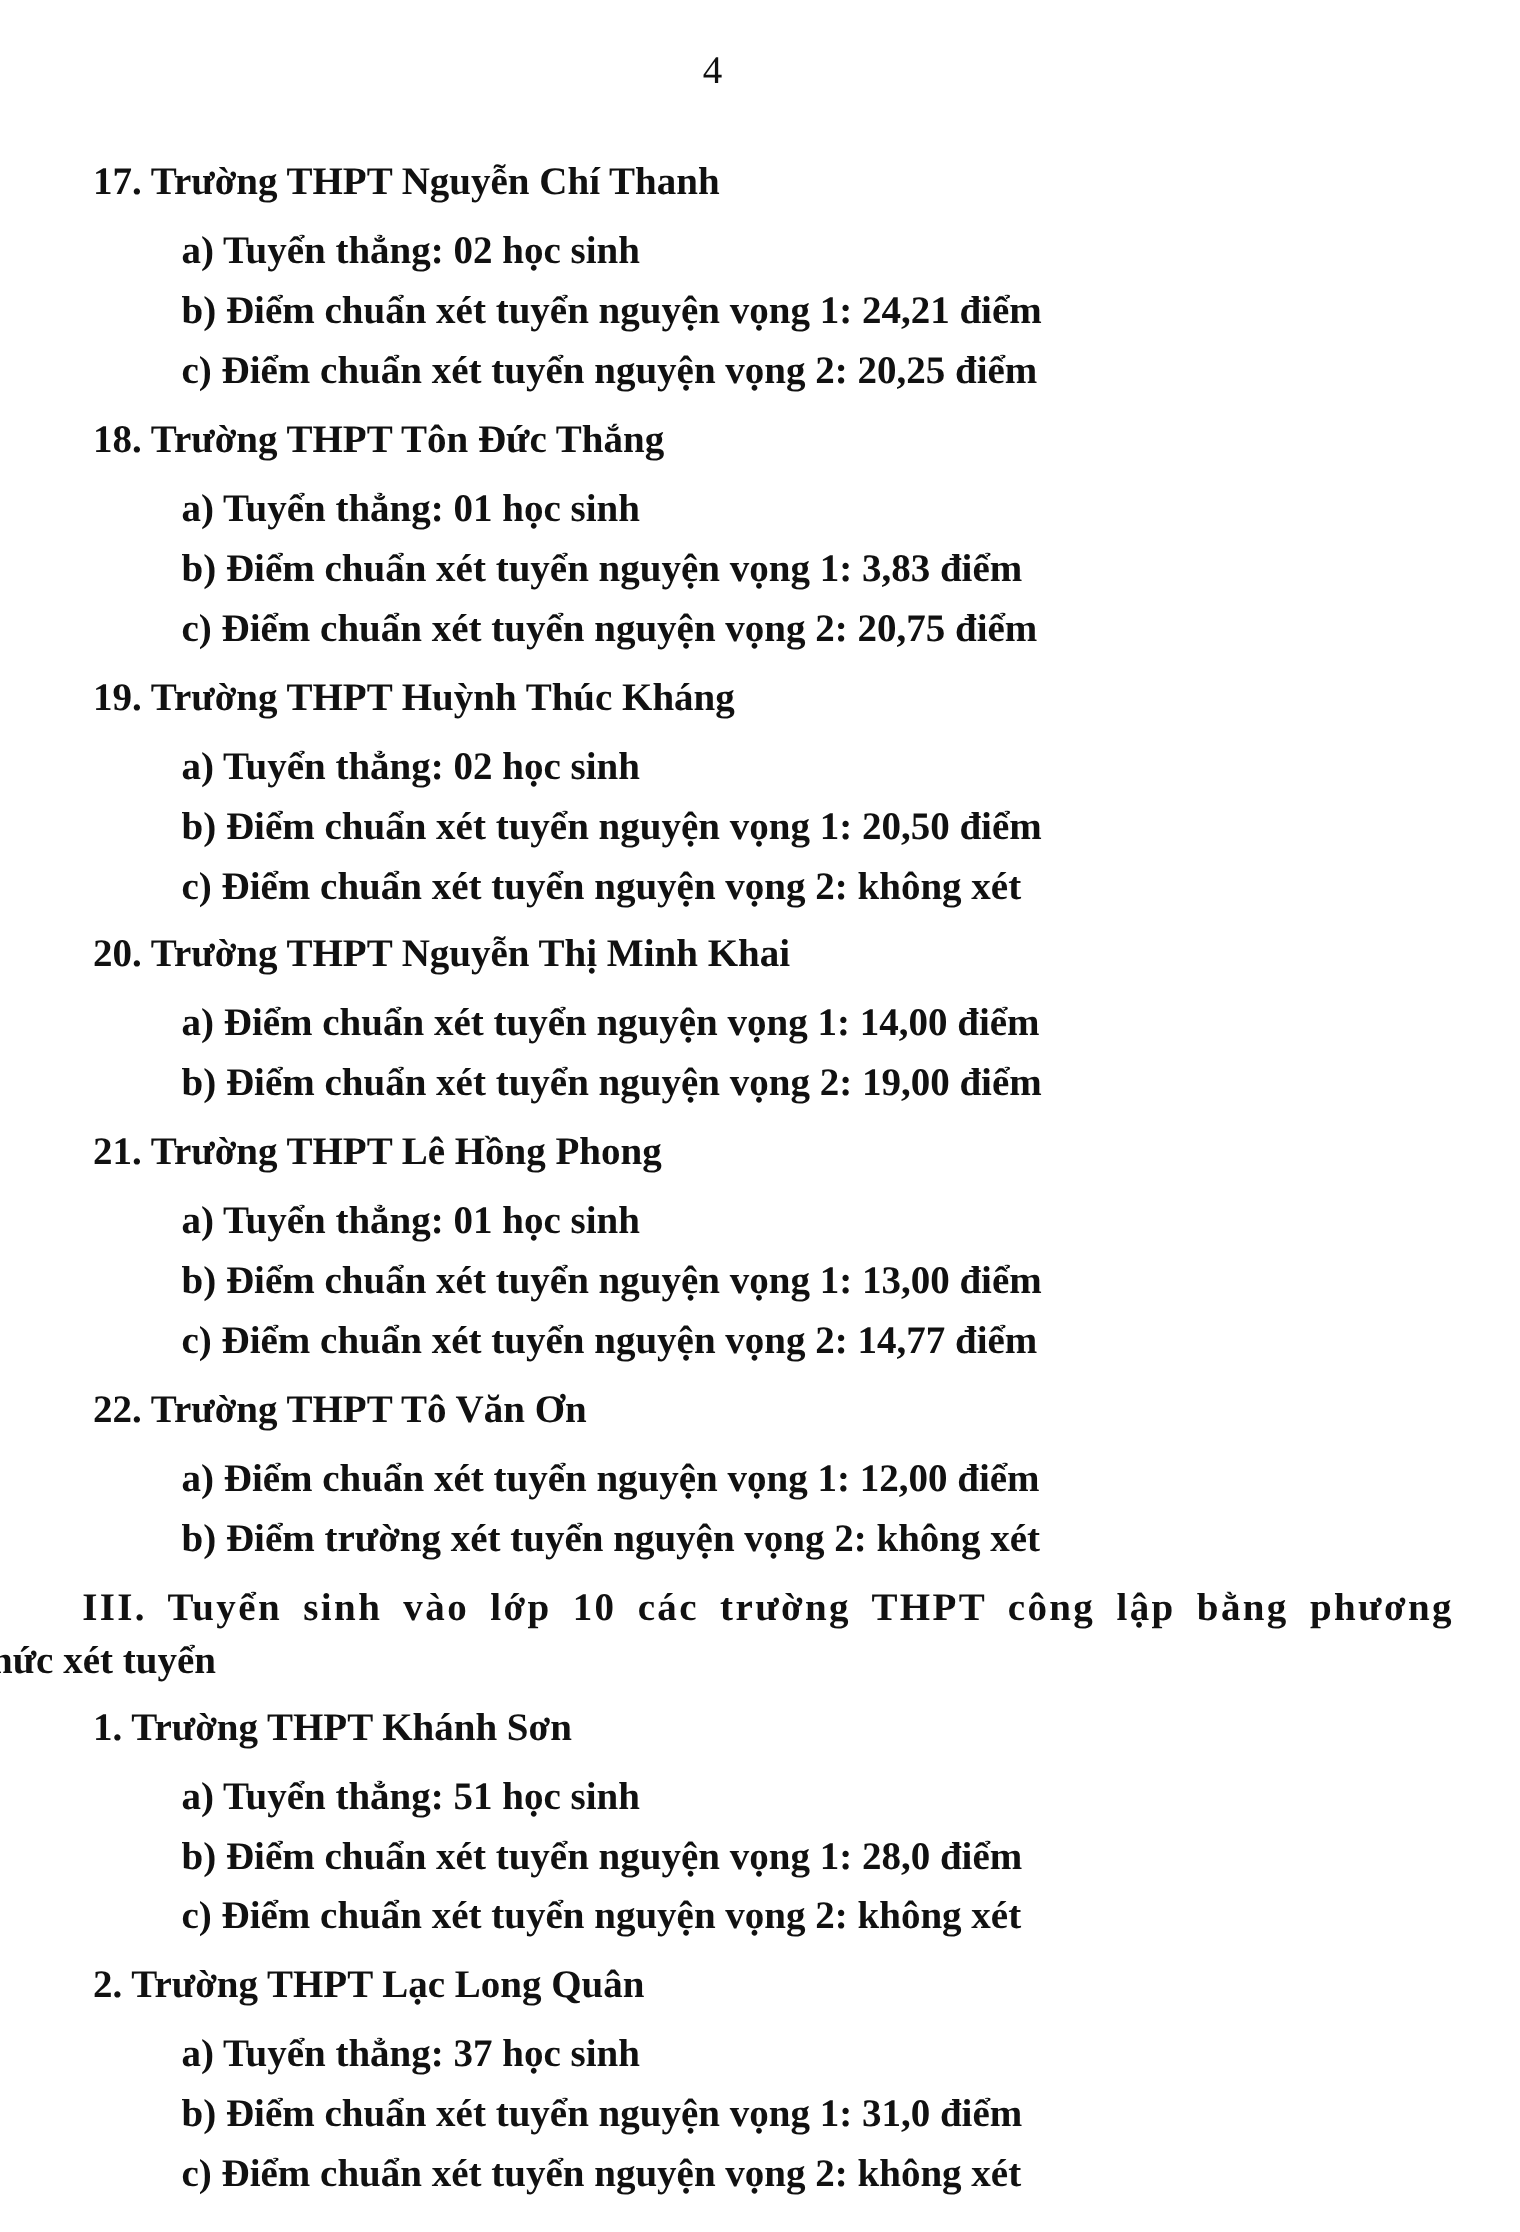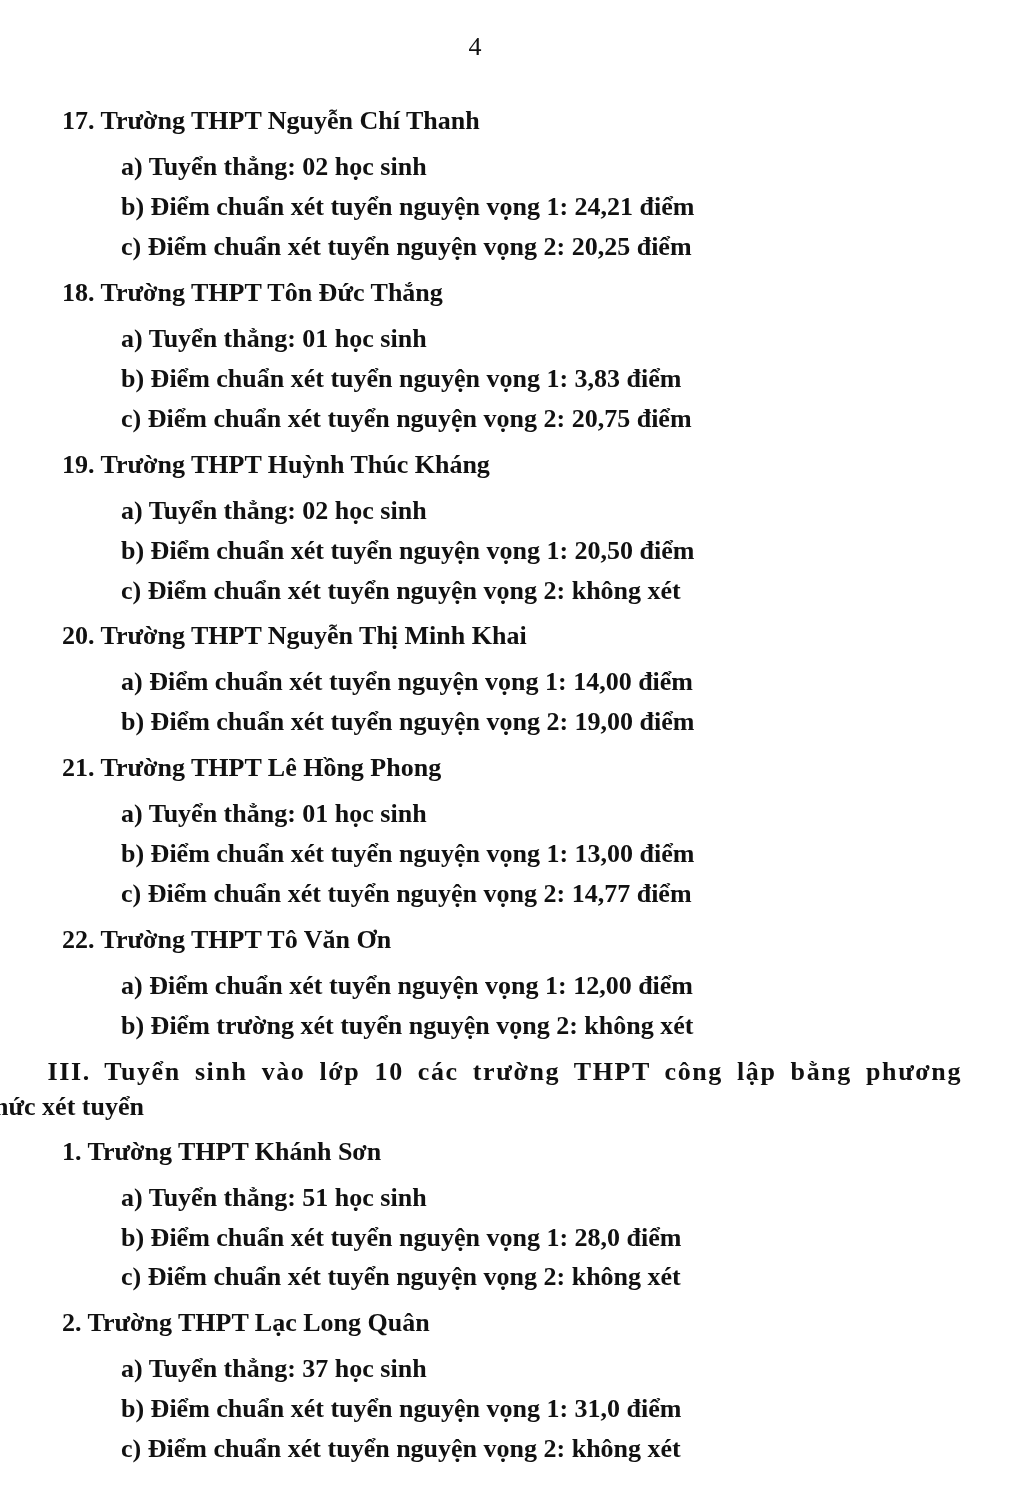--- a/index.html
+++ b/index.html
@@ -73,21 +73,21 @@
 
   <div class="line heading" style="top:753px">21. Trường THPT Lê Hồng Phong</div>
   <div class="line item" style="top:799px">a) Tuyển thẳng: 01 học sinh</div>
   <div class="line item" style="top:839px">b) Điểm chuẩn xét tuyển nguyện vọng 1: 13,00 điểm</div>
   <div class="line item" style="top:879px">c) Điểm chuẩn xét tuyển nguyện vọng 2: 14,77 điểm</div>
 
   <div class="line heading" style="top:925px">22. Trường THPT Tô Văn Ơn</div>
   <div class="line item" style="top:971px">a) Điểm chuẩn xét tuyển nguyện vọng 1: 12,00 điểm</div>
   <div class="line item" style="top:1011px">b) Điểm trường xét tuyển nguyện vọng 2: không xét</div>
 
-  <div class="line heading" style="top:1057px; left:62px; width:900px; display:flex; justify-content:flex-end;">
+  <div class="line heading" style="top:1057px; left:62px; width:900px; display:flex; justify-content:center;">
     <span style="letter-spacing:1.6px; word-spacing:6px;">III. Tuyển sinh vào lớp 10 các trường THPT công lập bằng phương</span>
   </div>
   <div class="line" style="top:1092px; left:-6px; font-weight:bold;">hức xét tuyển</div>
 
   <div class="line heading" style="top:1137px">1. Trường THPT Khánh Sơn</div>
   <div class="line item" style="top:1183px">a) Tuyển thẳng: 51 học sinh</div>
   <div class="line item" style="top:1223px">b) Điểm chuẩn xét tuyển nguyện vọng 1: 28,0 điểm</div>
   <div class="line item" style="top:1262px">c) Điểm chuẩn xét tuyển nguyện vọng 2: không xét</div>
 
   <div class="line heading" style="top:1308px">2. Trường THPT Lạc Long Quân</div>

